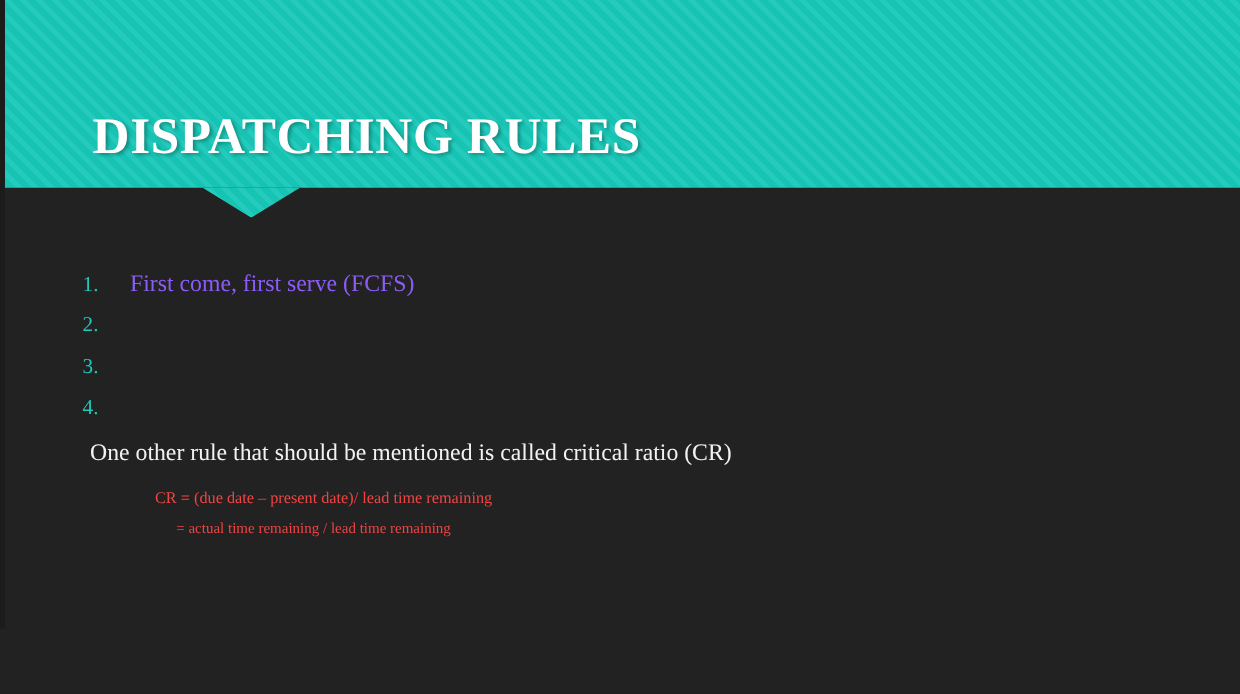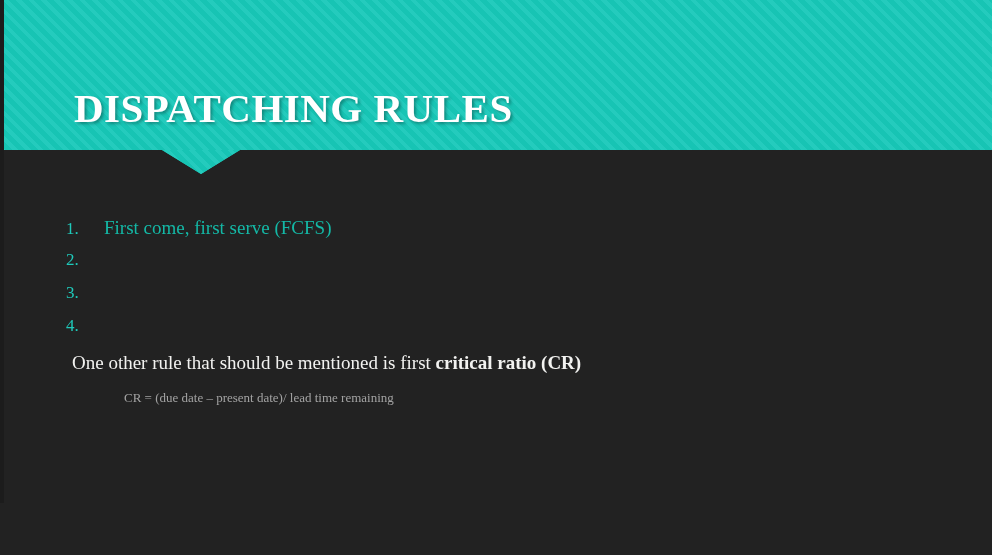--- a/index.html
+++ b/index.html
@@ -119,41 +119,41 @@
 
   .rule-num {
     width: 38px;
     flex: 0 0 38px;
     color: #1fc9ba;
     font-size: 17px;
     line-height: 1;
   }
 
   .rule-text {
-    color: #14b8a6;
+    color: #8b5cf6;
     font-size: 19px;
     line-height: 1;
     white-space: nowrap;
   }
 
   #note-line {
     position: absolute;
     left: 72px;
     top: 202px;
     font-size: 19px;
     color: #f2f2f0;
     white-space: nowrap;
   }
   #note-line .bold {
-    font-weight: bold;
+    font-weight: normal;
   }
 
   .formula {
     position: absolute;
-    color: #a3a3a3;
+    color: #ef4444;
     white-space: nowrap;
   }
   #formula-1 {
     left: 124px;
     top: 240px;
     font-size: 13px;
   }
   #formula-2 {
     left: 141px;
     top: 265px;
@@ -189,19 +189,20 @@
       <div class="rule-row">
         <span class="rule-num">3.</span>
       </div>
 
       <div class="rule-row">
         <span class="rule-num">4.</span>
       </div>
 
     </div>
 
-    <div id="note-line"><span> One other rule that should be mentioned is first </span><span class="bold">critical ratio (CR)</span></div>
+    <div id="note-line"><span> One other rule that should be mentioned is called </span><span class="bold">critical ratio (CR)</span></div>
 
     <div class="formula" id="formula-1">CR = (due date – present date)/ lead time remaining</div>
 
+    <div class="formula" id="formula-2">= actual time remaining / lead time remaining</div>
 
   </div>
 </div>
 
 </body></html>

